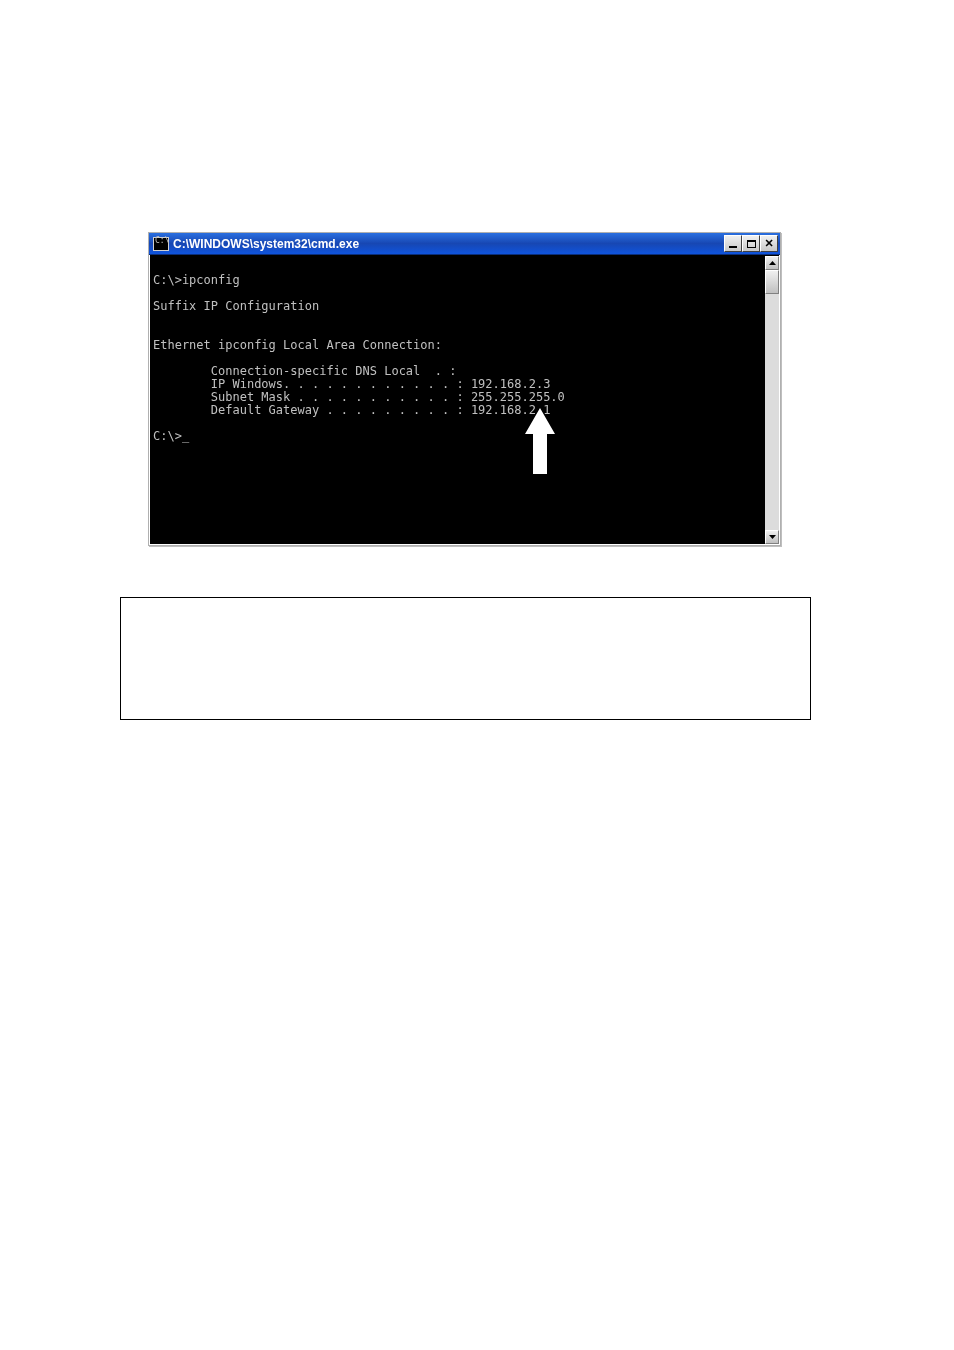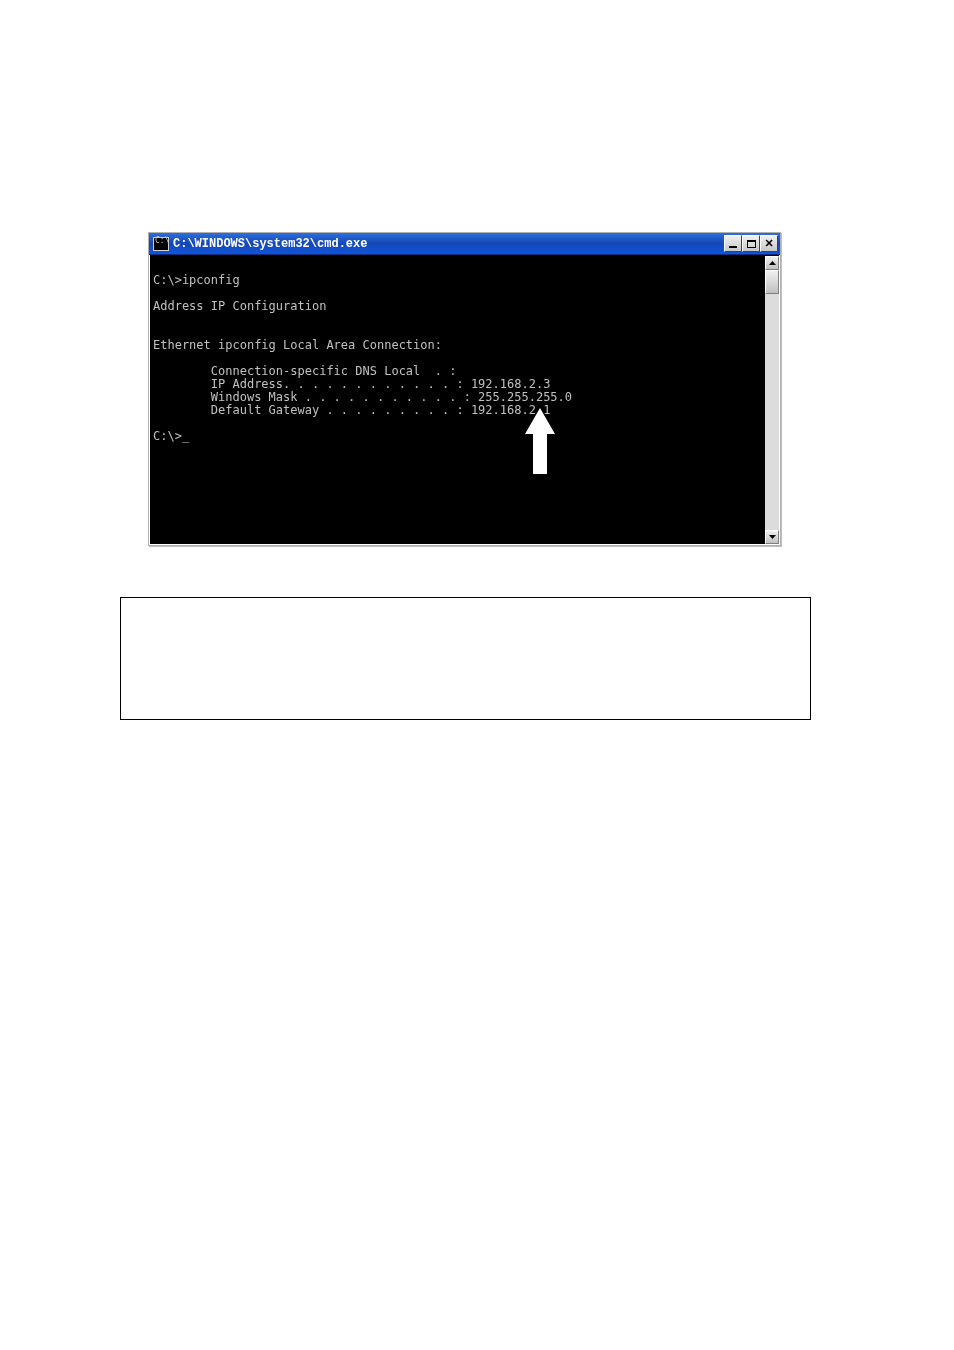--- a/index.html
+++ b/index.html
@@ -54,21 +54,21 @@
     left: 1px;
     top: -2px;
     color: #c0c0c0;
     font-size: 8px;
     font-family: "Lucida Console", monospace;
   }
   .title-text {
     color: #ffffff;
     font-size: 12px;
     font-weight: bold;
-    font-family: Liberation Mono, monospace;
+    font-family: Liberation Sans, sans-serif;
   }
   .titlebar-right {
     display: flex;
     gap: 0;
   }
   .win-btn {
     width: 18px;
     height: 17px;
     background: linear-gradient(#f0f0f0, #c8c8c8);
     border: 1px solid #404040;
@@ -195,28 +195,28 @@
         <div class="win-btn close">
             <span>✕</span>
           </div>
       </div>
     </div>
 
     <div class="cmd-body">
       <div class="terminal">
 <span>C:\&gt;ipconfig</span>
 <span></span>
-<span>Address IP Configuration</span>
+<span>Suffix IP Configuration</span>
 <span></span>
 <span></span>
 <span>Ethernet ipconfig Local Area Connection:</span>
 <span></span>
 <span>        Connection-specific DNS Local  . :</span>
-<span>        IP Address. . . . . . . . . . . . : 192.168.2.3</span>
-<span>        Windows Mask . . . . . . . . . . . : 255.255.255.0</span>
+<span>        IP Windows. . . . . . . . . . . . : 192.168.2.3</span>
+<span>        Subnet Mask . . . . . . . . . . . : 255.255.255.0</span>
 <span>        Default Gateway . . . . . . . . . : 192.168.2.1</span>
 <span></span>
 <span>C:\&gt;_</span></div>
     </div>
 
     <div class="scrollbar">
       <div class="sb-btn">
         <svg width="7" height="4" viewBox="0 0 7 4">
             <polygon points="3.5,0 7,4 0,4" fill="#000"></polygon>
           </svg>

